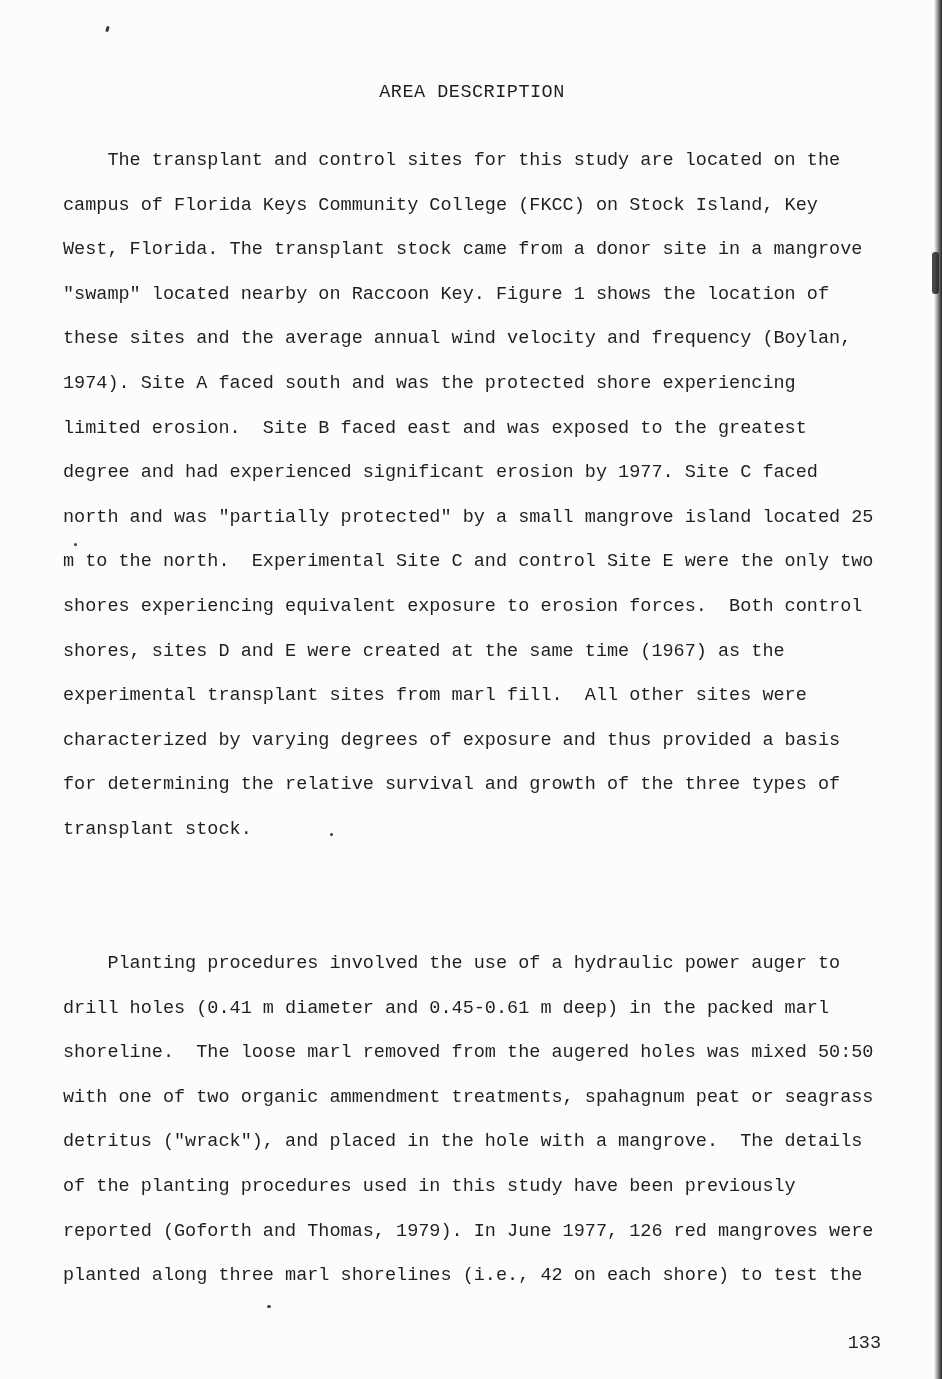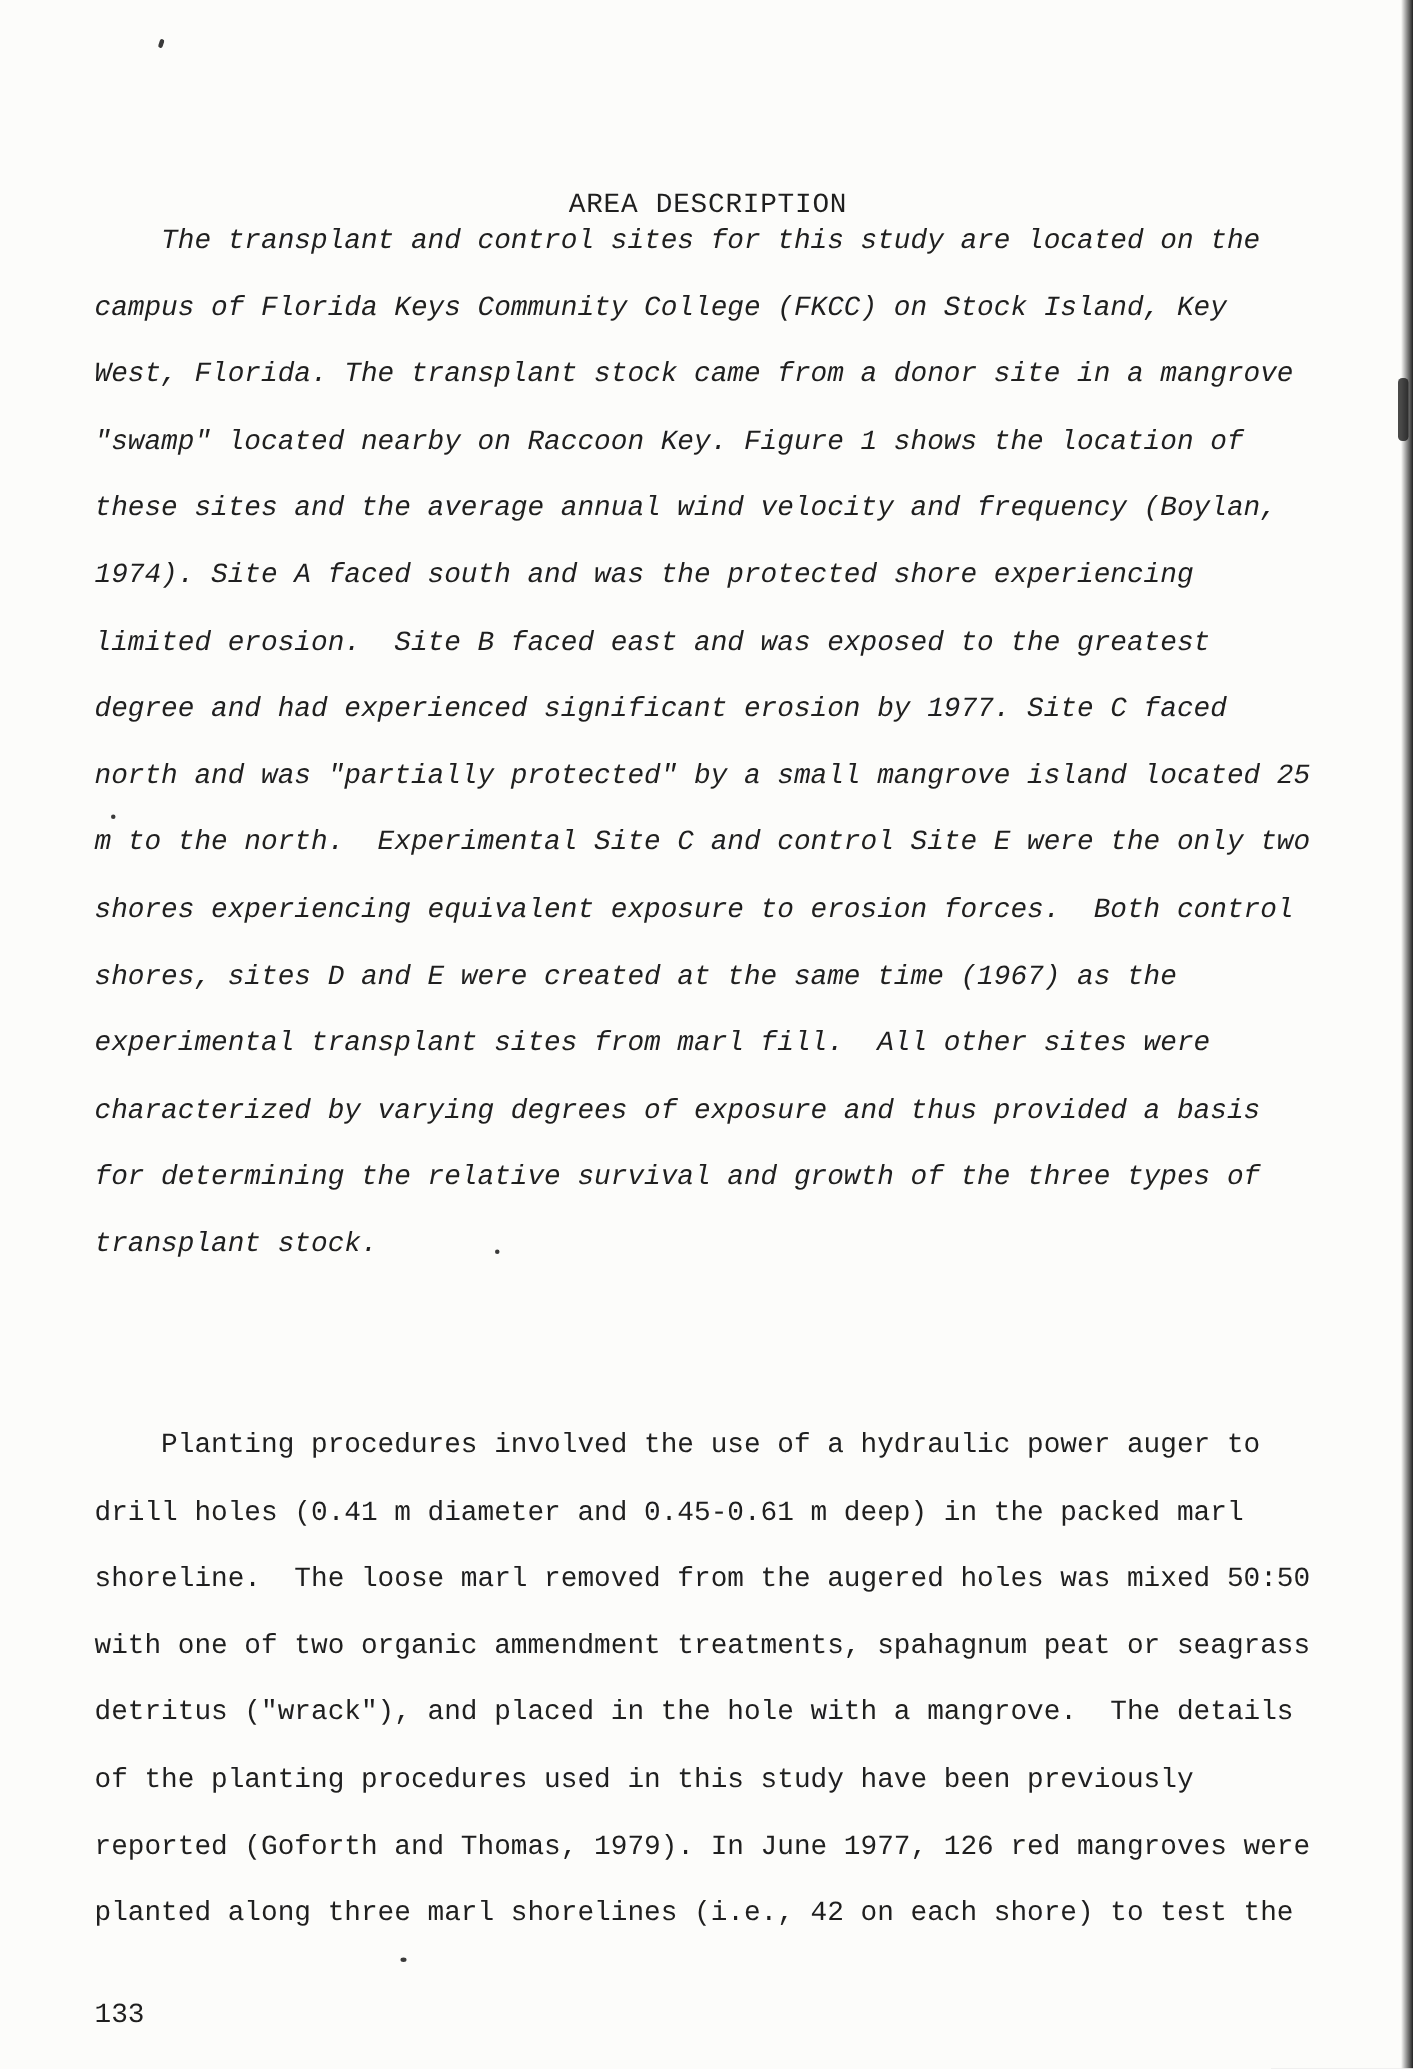--- a/index.html
+++ b/index.html
@@ -20,38 +20,38 @@
   .heading {
     position: absolute;
     left: 63px;
     width: 818px;
     text-align: center;
     font-size: 18.5px;
     line-height: 22px;
     white-space: pre;
     letter-spacing: 0.5px;
   }
-  .heading-area    { top: 82px; margin-top: 44px; }
+  .heading-area    { top: 82px; }
   .heading-methods { top: 886px; }
   .para {
     position: absolute;
     left: 63px;
     width: 820px;
     font-size: 18.5px;
     line-height: 44.6px;
     white-space: pre;
   }
-  .para-area    { top: 139px; font-style: italic; }
+  .para-area    { top: 139px; }
   .para-methods { top: 942px; }
   .page-number {
     position: absolute;
     left: 63px;
     top: 1333px;
     width: 818px;
-    text-align: left;
+    text-align: right;
     font-size: 18.5px;
     line-height: 22px;
   }
   
   .scan-edge-right {
     position: absolute;
     top: 0;
     right: 0;
     width: 8px;
     height: 100%;

